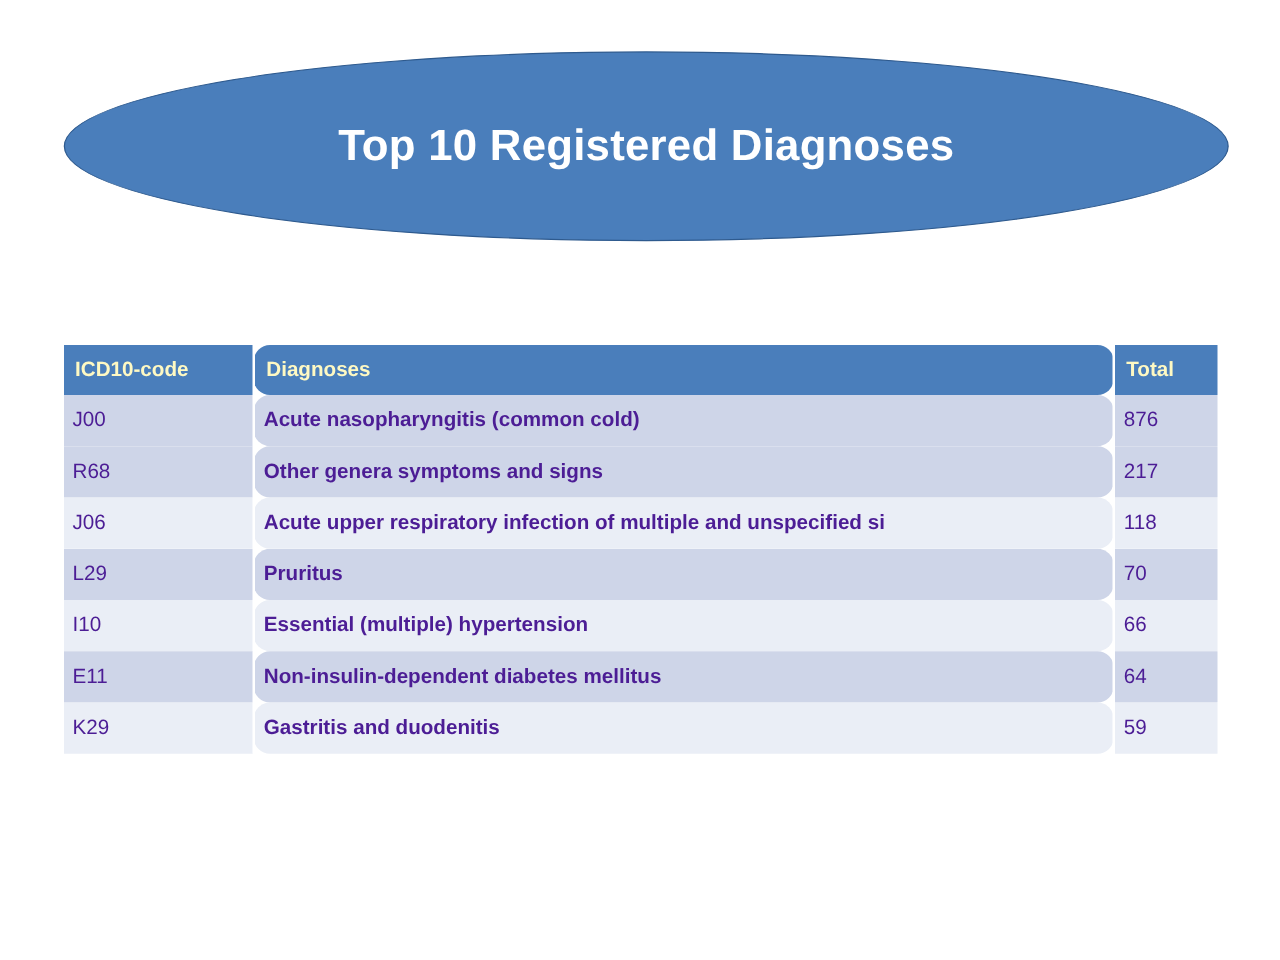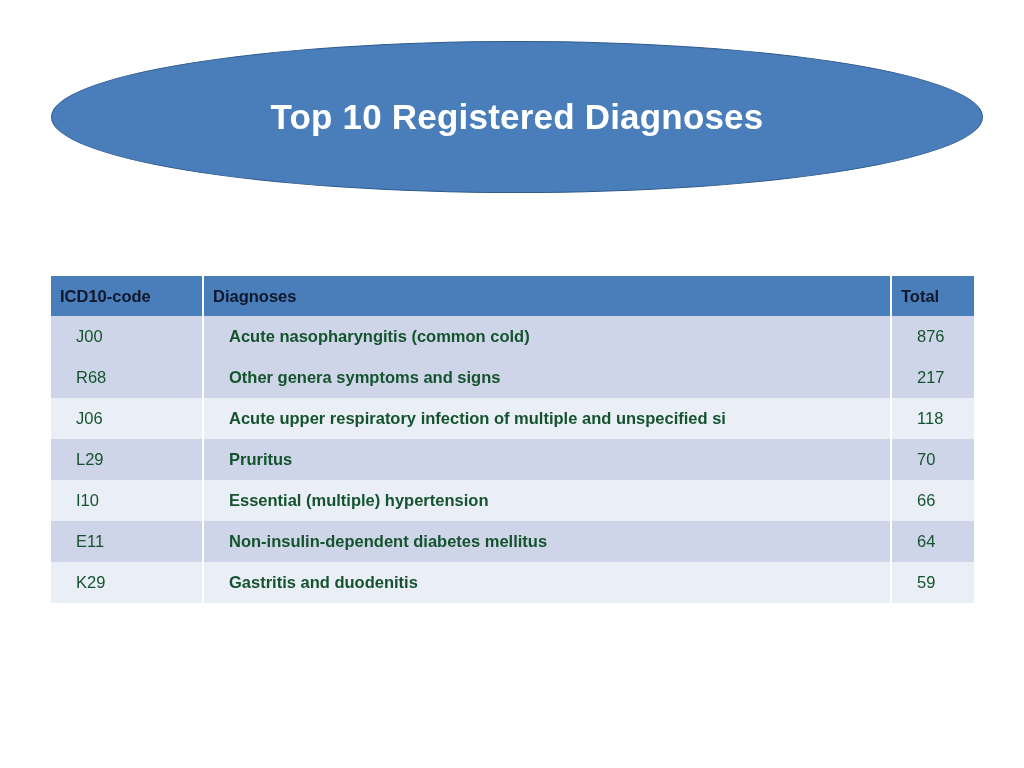--- a/index.html
+++ b/index.html
@@ -54,50 +54,50 @@
     border-collapse: collapse;
     width: 923px;
     table-layout: fixed;
   }
   table.diag col.c-code  { width: 152px; }
   table.diag col.c-diag  { width: 688px; }
   table.diag col.c-total { width: 83px; }
 
   table.diag th {
     background: #4a7ebb;
-    color: #0f172a;
+    color: #fef9c3;
     font-size: 16.5px;
     font-weight: bold;
     text-align: left;
     padding: 8px 0 8px 9px;
     height: 24px;
     border: none;
     white-space: nowrap;
     overflow: hidden;
   }
   table.diag td {
     font-size: 16.5px;
-    color: #14532d;
-    padding: 10px 0 10px 25px;
+    color: #4c1d95;
+    padding: 10px 0 10px 7px;
     height: 21px;
     border: none;
     white-space: nowrap;
     overflow: hidden;
     text-overflow: clip;
   }
   table.diag tbody tr.odd td  { background: #ced5e8; }
   table.diag tbody tr.even td { background: #eaeef6; }
 
   td.code  { font-weight: normal; }
   td.diag  { font-weight: bold; }
   td.total { font-weight: normal; }
 
   
   table.diag td.code, table.diag th.code { border-right: 2px solid #ffffff; }
-  table.diag td.diag, table.diag th.diag { border-right: 2px solid #ffffff; }
+  table.diag td.diag, table.diag th.diag { border-right: 2px solid #ffffff; border-radius: 13px; }
 </style>
 </head>
 <body>
 
 <div class="slide">
 
   <div class="title-shape">
     <div class="title-text">Top 10 Registered Diagnoses</div>
   </div>
 

